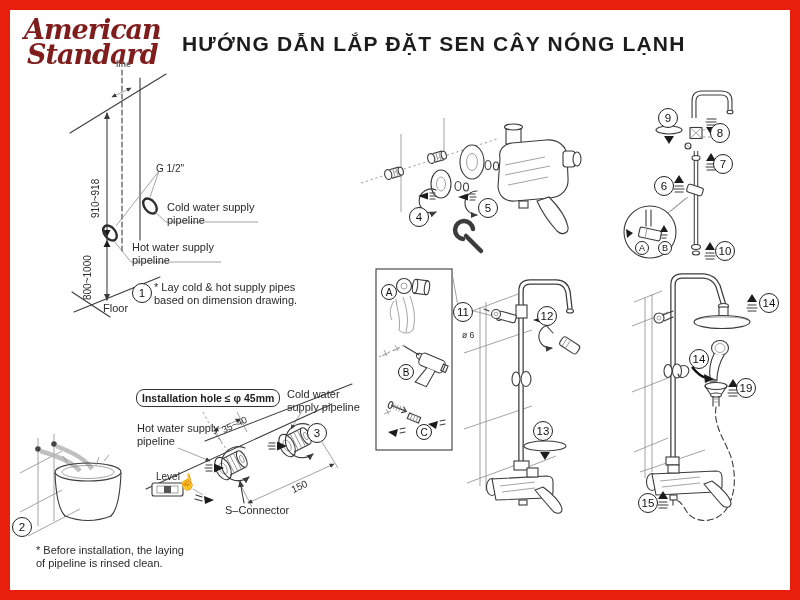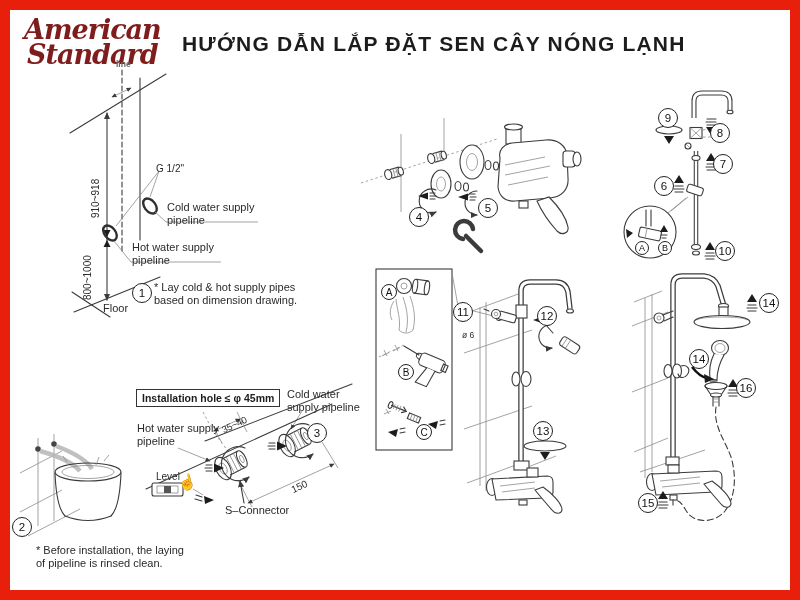--- a/index.html
+++ b/index.html
@@ -480,21 +480,21 @@
   <div class="abs lbl" style="left:146px;top:153px;font-size:10px;">G 1/2"</div>
   <div class="abs lbl" style="left:157px;top:191px;width:90px;">Cold water supply pipeline</div>
   <div class="abs lbl" style="left:122px;top:231px;width:90px;">Hot water supply pipeline</div>
   <div class="abs lbl" style="left:93px;top:292px;">Floor</div>
   <div class="abs lbl" style="left:144px;top:271px;width:170px;">* Lay cold &amp; hot supply pipes based on dimension drawing.</div>
   <div class="badge" style="left:122px;top:273px;">1</div>
 
   <div class="abs lbl" style="left:26px;top:534px;width:160px;">* Before installation, the laying of pipeline is rinsed clean.</div>
   <div class="badge" style="left:2px;top:507px;">2</div>
 
-  <div class="abs holebox" style="left:126px;top:379px;">Installation hole ≤ φ 45mm</div>
+  <div class="abs holebox" style="left:126px;top:379px;border-radius:8px;">Installation hole ≤ φ 45mm</div>
   <div class="abs lbl" style="left:277px;top:378px;width:82px;">Cold water supply pipeline</div>
   <div class="abs lbl" style="left:127px;top:412px;width:82px;">Hot water supply pipeline</div>
   <div class="abs tilt" style="left:211px;top:409px;">35~40</div>
   <div class="abs tilt" style="left:281px;top:471px;font-size:10px;">150</div>
   <div class="abs lbl" style="left:146px;top:461px;font-size:10px;">Level</div>
   <div class="abs hand" style="left:168px;top:464px;">☝</div>
   <div class="abs lbl" style="left:215px;top:494px;">S–Connector</div>
   <div class="badge" style="left:297px;top:413px;">3</div>
 
   <div class="badge" style="left:399px;top:197px;">4</div>
@@ -512,16 +512,16 @@
   <div class="badge" style="left:705px;top:231px;">10</div>
   <div class="badge xs" style="left:625px;top:231px;">A</div>
   <div class="badge xs" style="left:648px;top:231px;">B</div>
 
   <div class="badge" style="left:443px;top:292px;">11</div>
   <div class="badge" style="left:527px;top:296px;">12</div>
   <div class="badge" style="left:523px;top:411px;">13</div>
 
   <div class="badge" style="left:749px;top:283px;">14</div>
   <div class="badge" style="left:628px;top:483px;text-align:center;">15</div>
-  <div class="badge" style="left:726px;top:368px;">16</div>
+  <div class="badge" style="left:726px;top:368px;">19</div>
   <div class="badge" style="left:679px;top:339px;">14</div>
 
 </div>
 
 </body></html>

